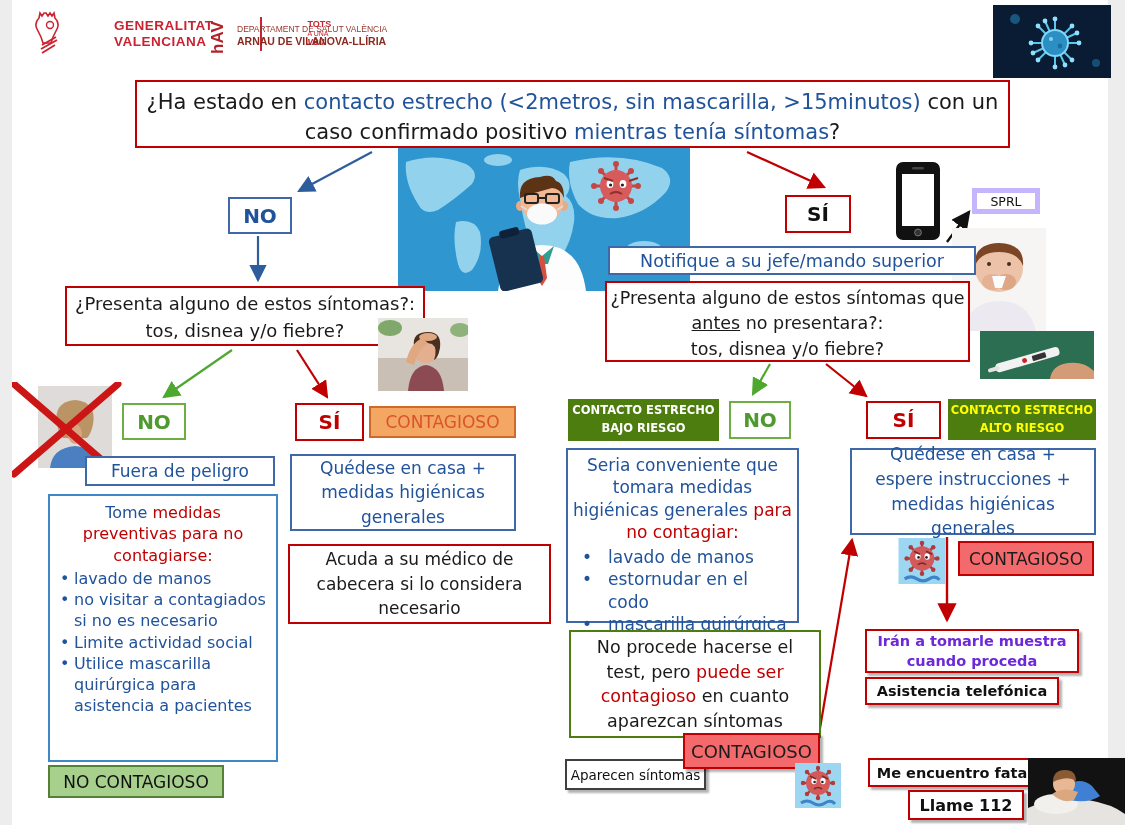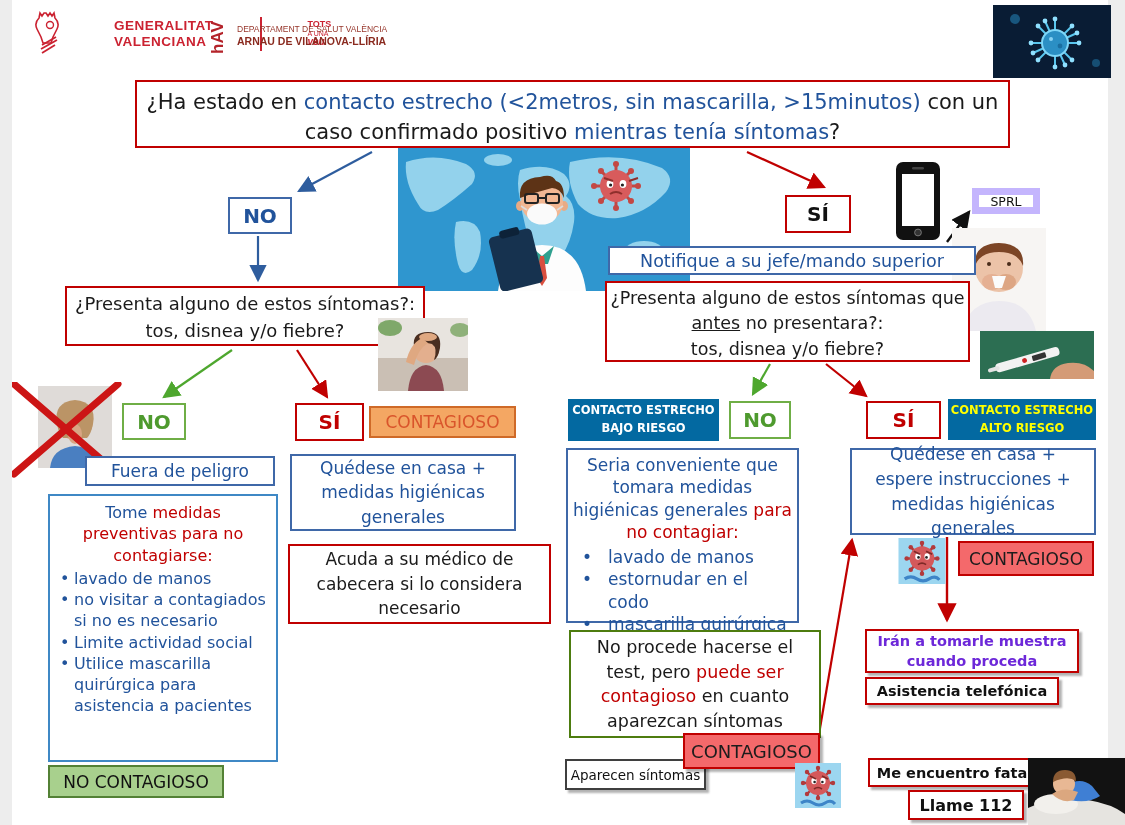--- a/index.html
+++ b/index.html
@@ -4,32 +4,32 @@
 <style>
   html,body{margin:0;padding:0;}
   body{background:#e9e9e9;font-family:"DejaVu Sans",sans-serif;}
   .page{position:relative;width:1125px;height:825px;background:#ffffff;overflow:hidden;}
   .edge{position:absolute;top:0;height:825px;background:#ededed;}
   .box{position:absolute;box-sizing:border-box;background:#fff;text-align:center;}
   .flexc{display:flex;align-items:center;justify-content:center;}
   .bb{border:2px solid #3f68a8;}
   .br{border:2px solid #c00000;}
   .bgrn{border:2px solid #6fae46;}
-  .bblk{border:7px solid #c4b5fd;}
+  .bblk{border:5px solid #c4b5fd;}
   .tb{color:#21539b;}
   .tr{color:#c00000;}
   .tg{color:#4e9a2e;}
   .u{text-decoration:underline;}
   .shadow{box-shadow:3px 3px 2px rgba(0,0,0,0.3);}
   .title-box{left:368px;top:8px;width:617px;height:52px;background:#dbe3f5;border:2px solid #35508f;
              font-family:"Liberation Sans",sans-serif;font-size:33px;color:#111;}
   .mainq{left:135px;top:80px;width:875px;height:68px;font-size:21px;line-height:1.45;padding:5px 8px;color:#1a1a1a;}
   .qbox{color:#1a1a1a;}
   .label-box{font-size:20px;font-weight:bold;}
-  .blackbox{background:#0369a1;color:#fff;font-size:11.5px;font-weight:bold;line-height:1.55;}
+  .blackbox{background:#4d7c0f;color:#fff;font-size:11.5px;font-weight:bold;line-height:1.55;}
   .pinkbox{background:#f4696b;border:2px solid #c00000;color:#1c1c1c;}
   .orangebox{background:#f4a763;border:2px solid #cf6a28;color:#d9542b;}
   .greenbox{background:#a8d08d;border:2px solid #538135;color:#111;}
   .bullets{list-style:none;margin:2px 0 0;padding:0;text-align:left;color:#21539b;}
   .bullets li{position:relative;padding-left:18px;}
   .bullets li::before{content:"\2022";position:absolute;left:4px;color:#21539b;}
   .bullets.wide li{padding-left:36px;}
   .bullets.wide li::before{left:10px;}
   svg{display:block;}
   .arrows{position:absolute;left:0;top:0;z-index:1;pointer-events:none;}

